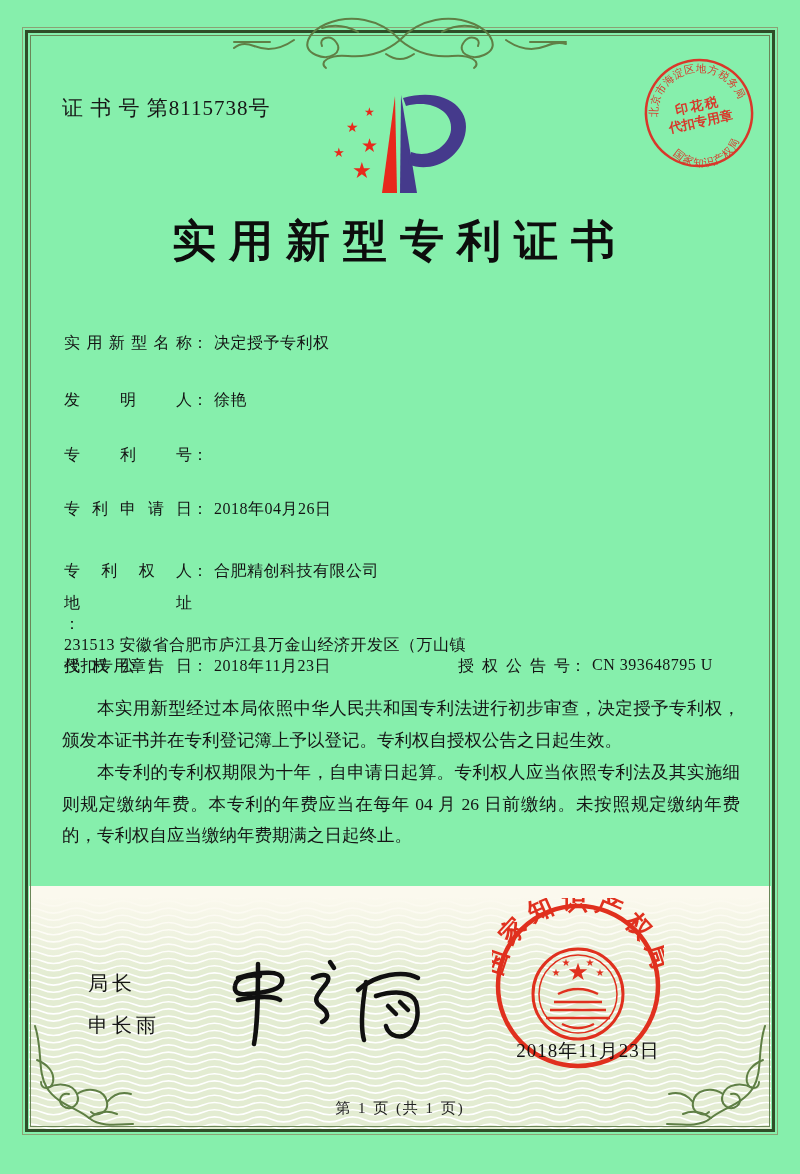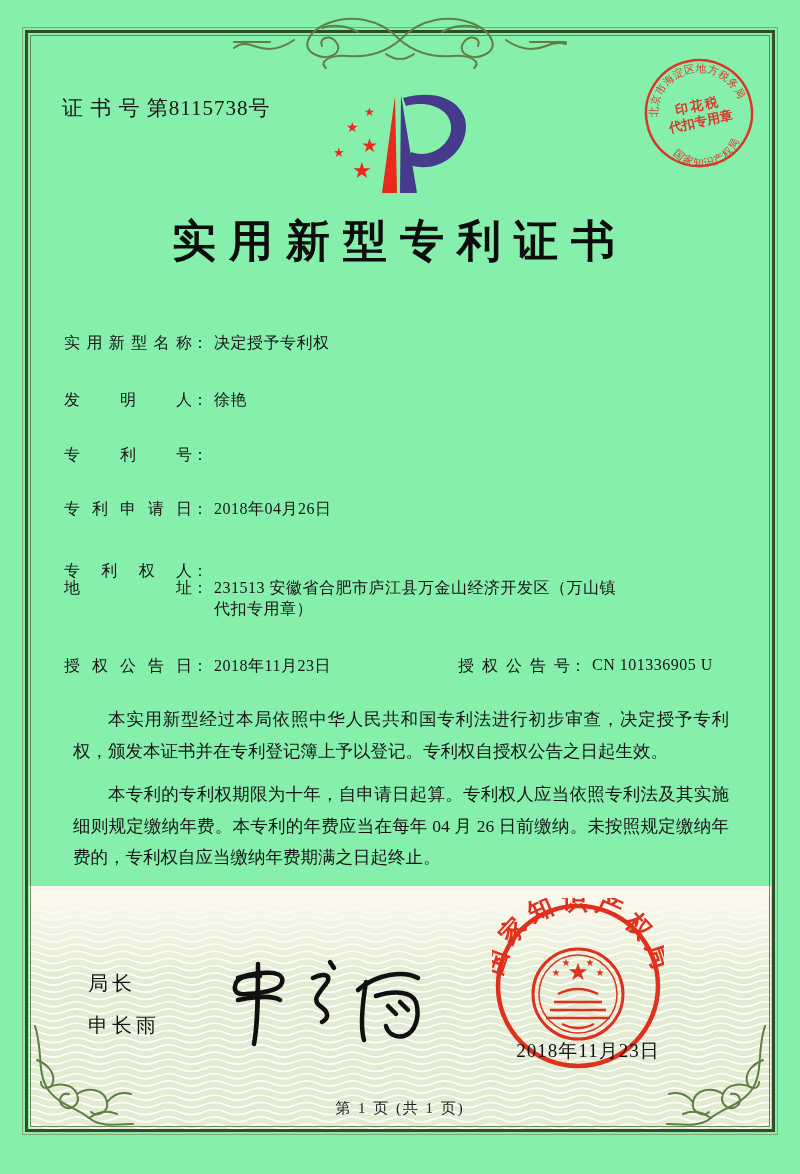--- a/index.html
+++ b/index.html
@@ -30,21 +30,21 @@
   
   .field{position:absolute;left:64px;font-size:16px;display:flex;align-items:flex-start;color:#141414;}
   .field .lbl{width:128px;text-align:justify;text-align-last:justify;flex:none;}
   .field .colon{flex:none;width:22px;}
   .field .val{letter-spacing:.5px;}
   .field-right{left:458px;}
   .field-right .lbl{width:112px;}
   
   .body-text{position:absolute;left:62px;top:693px;width:678px;font-size:17.5px;
              line-height:1.82;text-align:justify;color:#151515;}
-  .body-text p{margin:11px;text-indent:2em;}
+  .body-text p{margin:0;text-indent:2em;}
   
   .post{position:absolute;left:88px;top:970px;font-size:20px;letter-spacing:4px;}
   .signer{position:absolute;left:88px;top:1012px;font-size:20px;letter-spacing:4px;}
   .signature{position:absolute;left:208px;top:948px;width:224px;height:118px;}
   .signature path{fill:none;stroke:#101010;stroke-width:4.5;stroke-linecap:round;stroke-linejoin:round;}
   
   .orn{position:absolute;}
   .orn path{fill:none;stroke:#5f7f45;stroke-width:2;stroke-linecap:round;}
   .orn-top{left:230px;top:10px;width:340px;height:64px;}
   .orn-bl{left:25px;top:1020px;width:112px;height:112px;}
@@ -180,35 +180,36 @@
       <span class="colon">：</span>
   </div>
   <div class="field" style="top:499px;">
     <span class="lbl">专利申请日</span>
       <span class="colon">：</span>
       <span class="val">2018年04月26日</span>
   </div>
   <div class="field" style="top:553px;margin-top:8px;">
     <span class="lbl">专利权人</span>
       <span class="colon">：</span>
-  </div>
-  <div class="field" style="top:578px;">
+      <span class="val">合肥精创科技有限公司</span>
+  </div>
+  <div class="field" style="top:593px;flex-direction:column;">
     <span class="lbl">地址</span>
       <span class="colon">：</span>
     <span class="val" style="width:520px;"><span>231513 安徽省合肥市庐江县万金山经济开发区（万山镇</span><br><span>代扣专用章）</span></span>
   </div>
   <div class="field" style="top:656px;">
     <span class="lbl">授权公告日</span>
       <span class="colon">：</span>
       <span class="val">2018年11月23日</span>
   </div>
   <div class="field field-right" style="top:656px;">
     <span class="lbl">授权公告号</span>
       <span class="colon">：</span>
-      <span class="val">CN 101336905 U</span>
+      <span class="val">CN 393648795 U</span>
   </div>
 
   <div class="body-text">
     <p>本实用新型经过本局依照中华人民共和国专利法进行初步审查，决定授予专利权，颁发本证书并在专利登记簿上予以登记。专利权自授权公告之日起生效。</p>
     <p>本专利的专利权期限为十年，自申请日起算。专利权人应当依照专利法及其实施细则规定缴纳年费。本专利的年费应当在每年 04 月 26 日前缴纳。未按照规定缴纳年费的，专利权自应当缴纳年费期满之日起终止。</p>
   </div>
 
   <div class="post">局长</div>
   <div class="signer">申长雨</div>
   <svg class="signature" viewBox="0 0 224 118">

